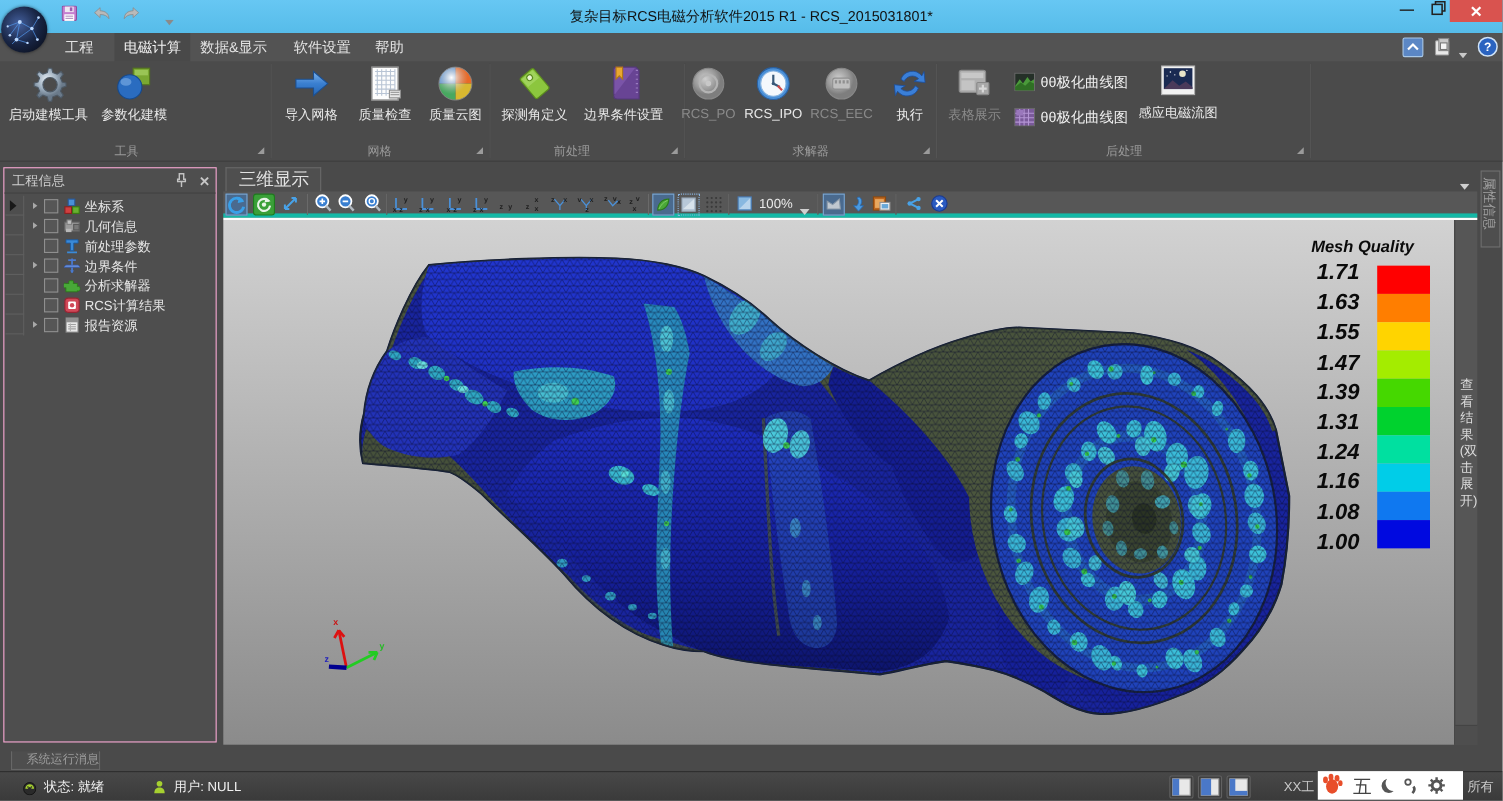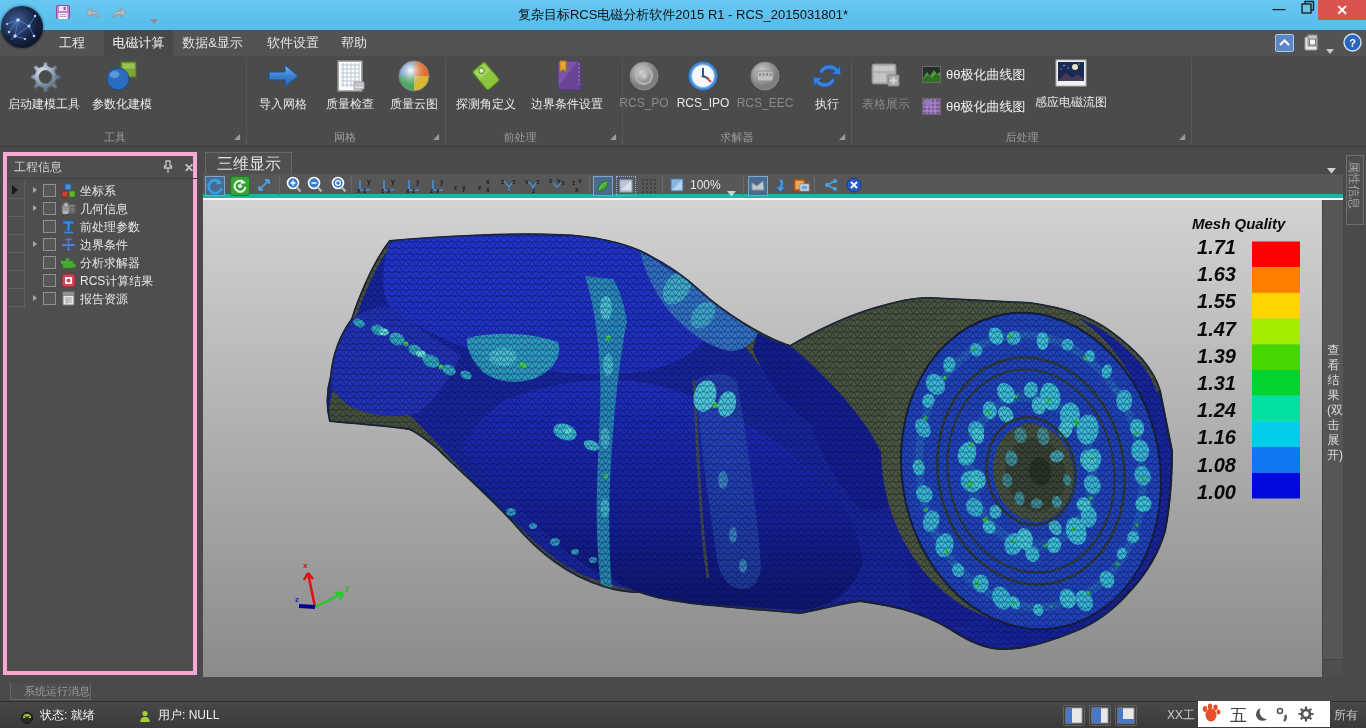--- a/index.html
+++ b/index.html
@@ -22,21 +22,21 @@
 
 #ribbon{position:absolute;left:0;top:56px;width:1366px;height:91px;background:#4b4b4b;border-bottom:1px solid #3c3c3c}
 .rbtn{position:absolute;top:2px;text-align:center}
 .rbtn svg{display:block;margin:0 auto}
 .rlabel{font-size:12px;color:#e8e8e8;margin-top:2px;white-space:nowrap}
 .rlabel.dis{color:#8a8a8a}
 .gsep{position:absolute;top:2px;width:1px;height:86px;background:#3e3e3e;border-right:1px solid #575757}
 .gname{position:absolute;top:74px;height:14px;font-size:11px;color:#9b9b9b;text-align:center;white-space:nowrap}
 .gexp{position:absolute;top:77px;width:7px;height:7px;color:#9b9b9b;font-size:8px;line-height:7px}
 
-#lpanel{position:absolute;left:3px;top:152px;width:194px;height:523px;background:#4e4e4e;border:4px solid #f9a8d4}
+#lpanel{position:absolute;left:3px;top:152px;width:194px;height:523px;background:#4e4e4e;border:1px solid #f9a8d4}
 #lptitle{position:absolute;left:0;top:0;width:192px;height:23px;line-height:23px;color:#cfcfcf;font-size:12px;padding-left:7px;border-bottom:1px solid #414141}
 .trow{position:absolute;left:0;width:192px;height:18px}
 .tchk{position:absolute;left:36px;top:2px;width:13px;height:13px;border:1px solid #8f8f8f;background:#565656}
 .ttxt{position:absolute;left:73px;top:1px;font-size:12px;color:#e6e6e6;white-space:nowrap}
 .texp{position:absolute;left:26px;top:5px;width:0;height:0;border-left:4px solid #a8a8a8;border-top:3.5px solid transparent;border-bottom:3.5px solid transparent}
 .ticon{position:absolute;left:54px;top:1px;width:15px;height:15px}
 
 #vtab{position:absolute;left:205px;top:152px;width:87px;height:22px;background:#4f4f4f;border:1px solid #686868;border-bottom:none;color:#e2e2e2;font-size:16px;line-height:22px;padding-left:11px}
 #vtoolbar{position:absolute;left:203px;top:174px;width:1140px;height:24px;background:#575757;border-bottom:4px solid #14b8a6}
 .ti{position:absolute;top:2px;width:20px;height:20px}

